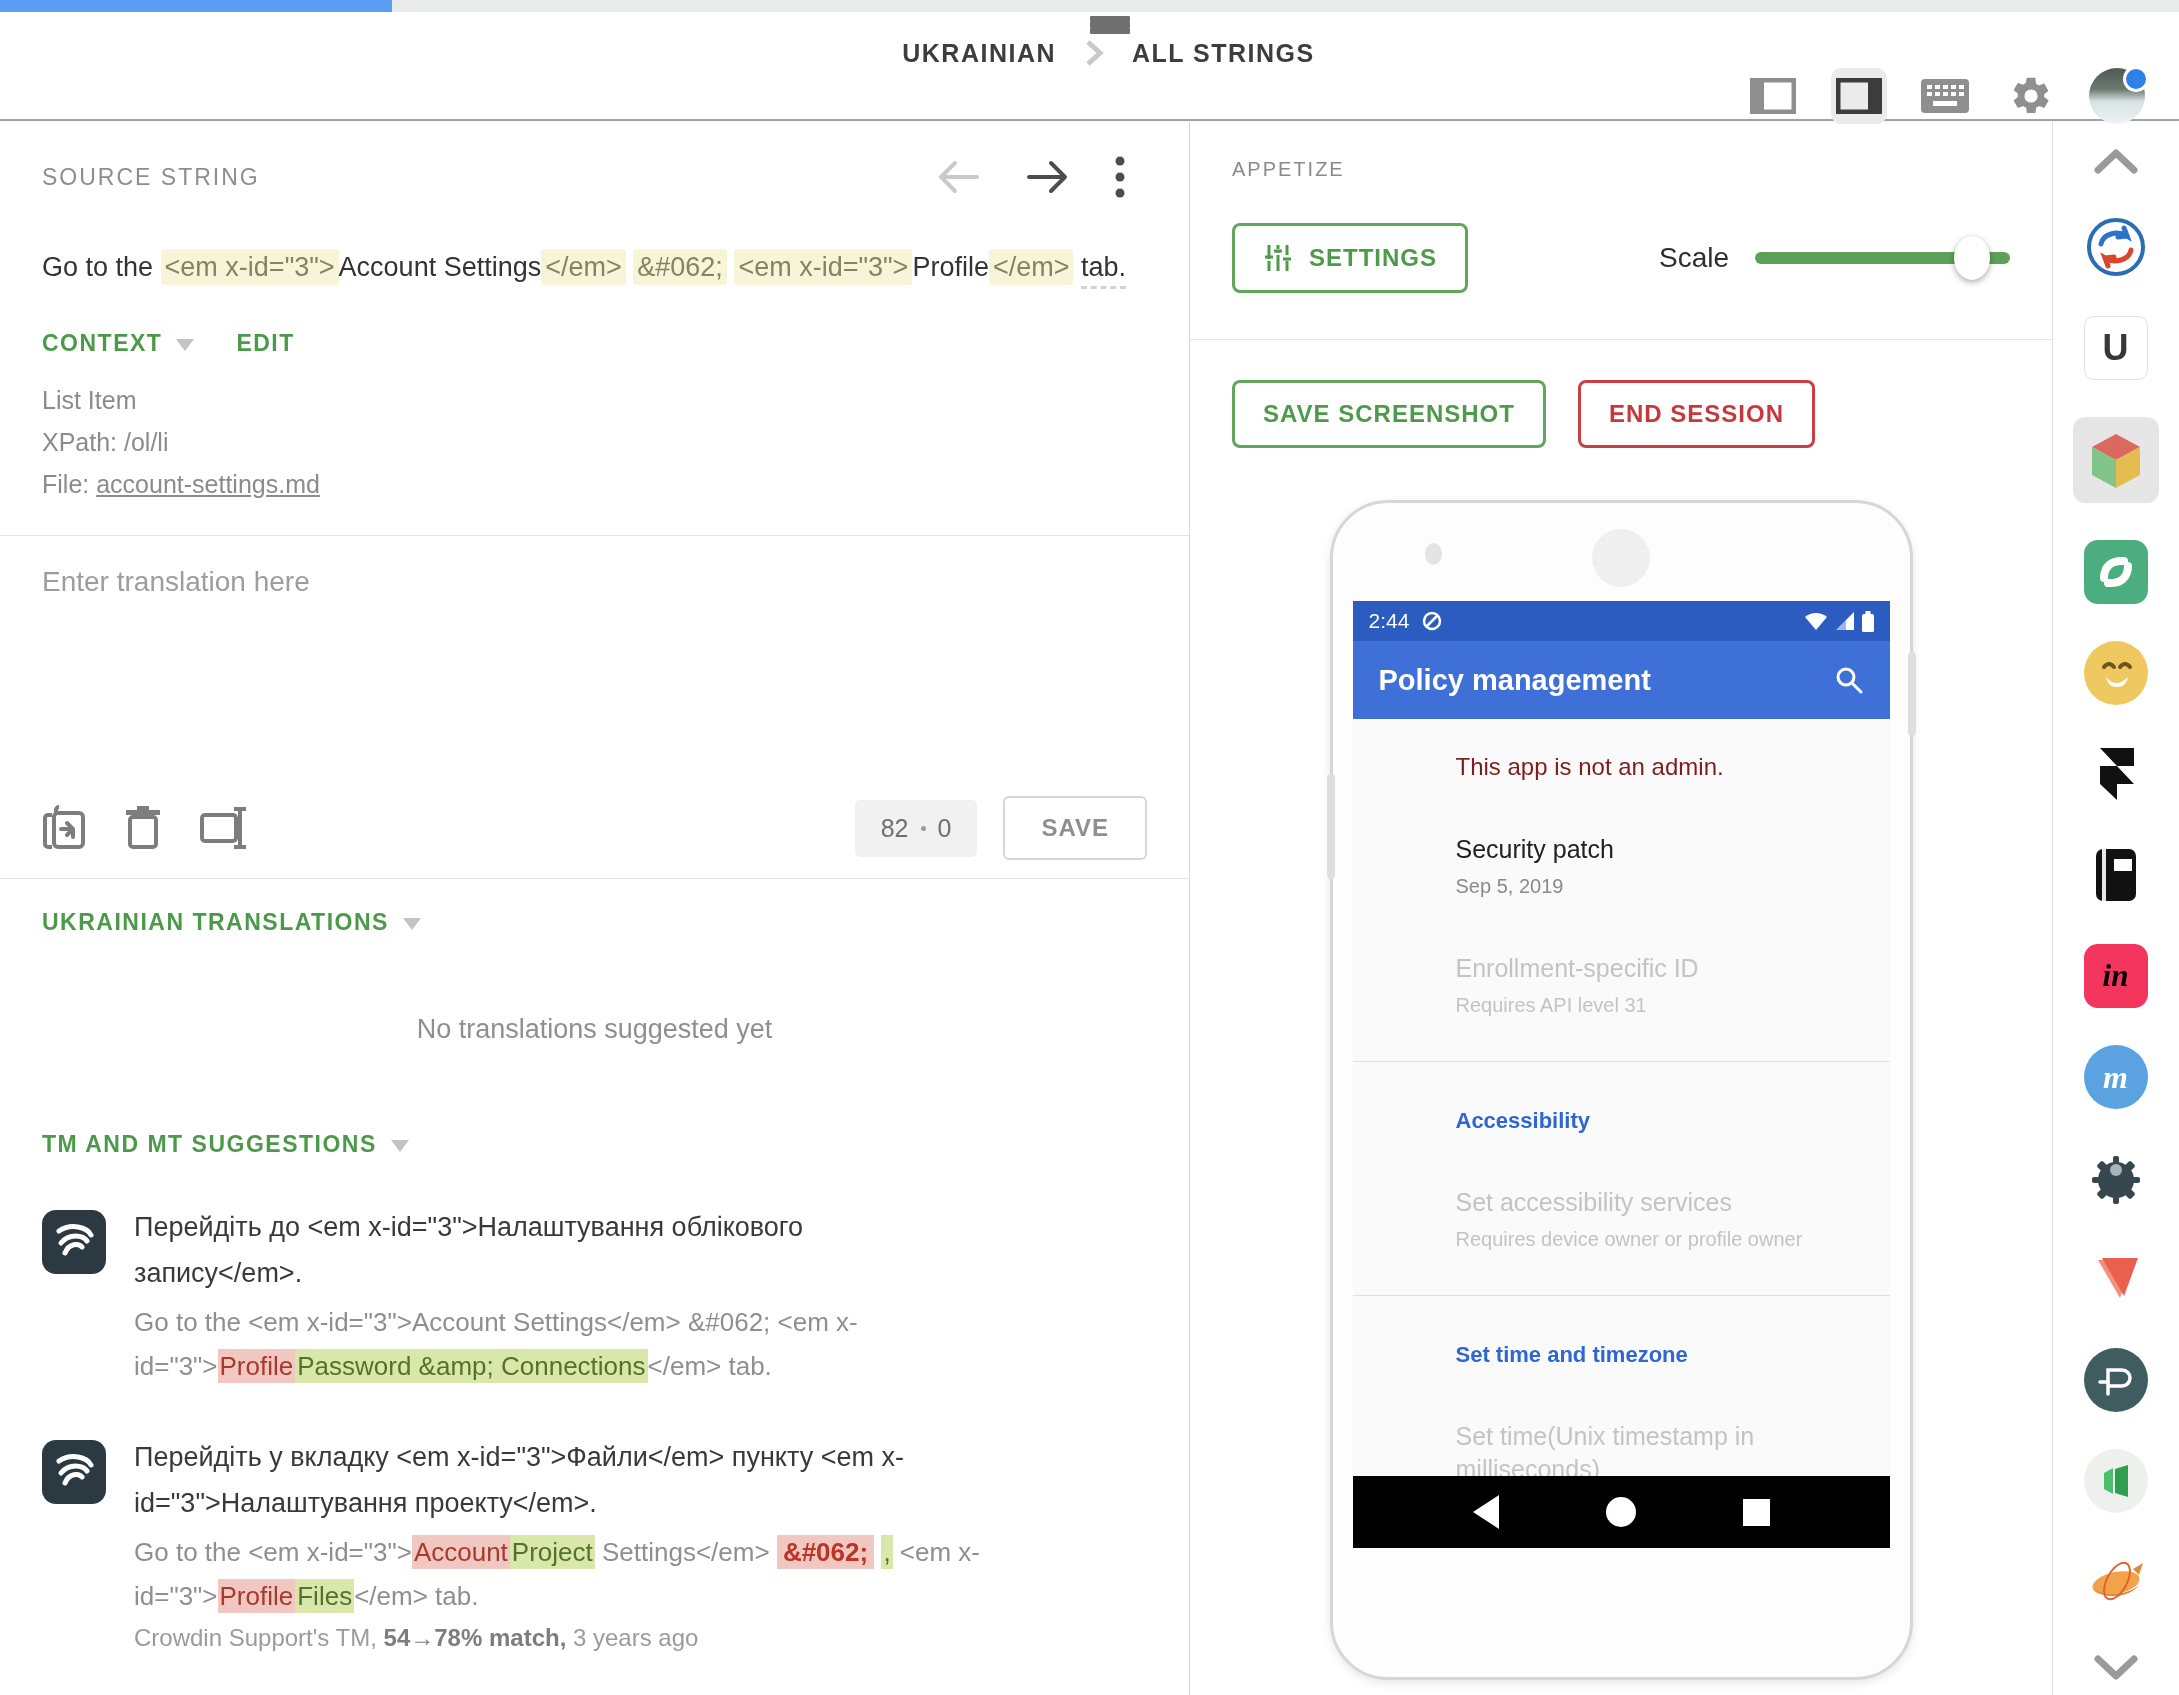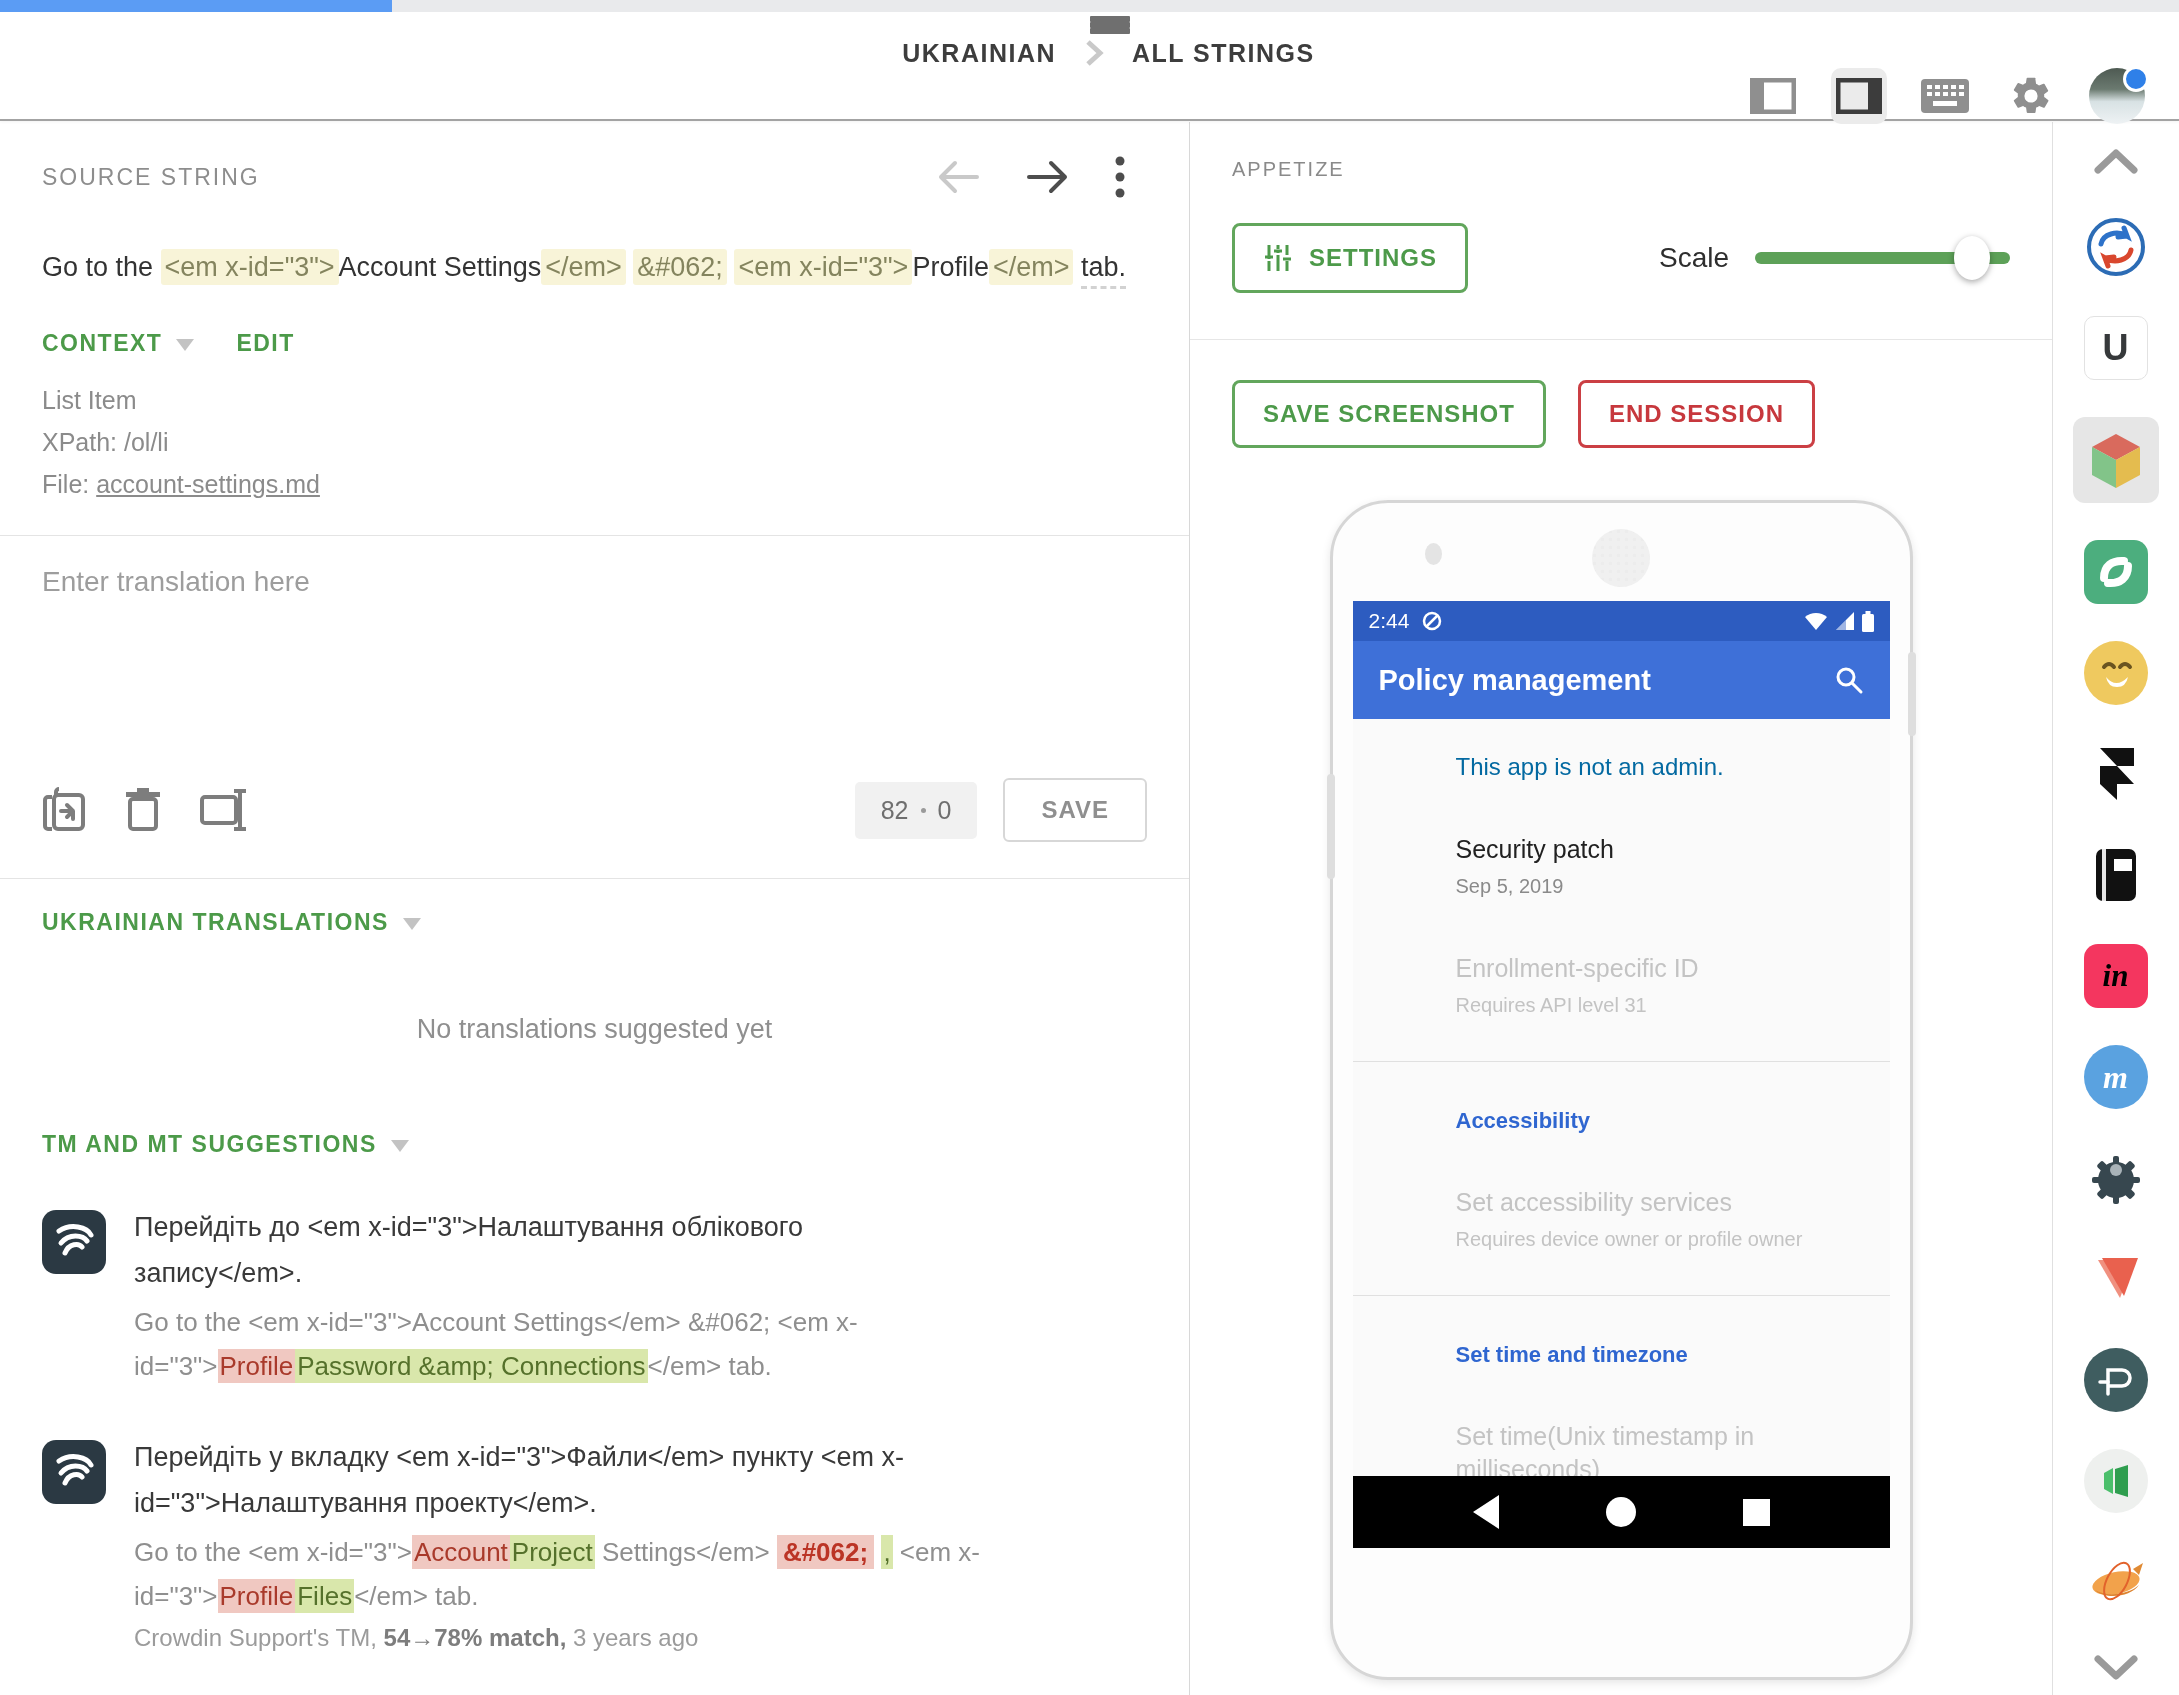--- a/index.html
+++ b/index.html
@@ -41,21 +41,21 @@
   .seg-tag { background:#f8f4d8; color:#84845e; padding:3px 4px; border-radius:3px; }
   .seg-dashed { border-bottom:3px dashed #d2d2d2; padding-bottom:4px; }
   .ctx { margin-top:40px; }
   .ctx-head { display:flex; align-items:center; gap:14px; }
   .g-label { font-size:23px; font-weight:700; letter-spacing:1.5px; color:#4c9a49; cursor:pointer; }
   .tri { width:0; height:0; border-left:9px solid transparent; border-right:9px solid transparent; border-top:12px solid #c3c3c3; margin-top:3px; }
   .ctx-edit { margin-left:28px; }
   .ctx-lines { margin-top:22px; font-size:25px; line-height:42px; color:#8b8b8b; }
   .ctx-link { text-decoration:underline; color:#8b8b8b; cursor:pointer; }
 
-  .sec-editor { padding:30px 42px 36px 42px; border-bottom:1px solid #e4e4e4; height:343px; display:flex; flex-direction:column; }
+  .sec-editor { padding:30px 42px 18px 42px; border-bottom:1px solid #e4e4e4; height:343px; display:flex; flex-direction:column; }
   .placeholder { font-size:28px; color:#9d9d9d; }
   .editor-toolbar { margin-top:auto; display:flex; align-items:center; }
   .tb-icons { display:flex; align-items:center; gap:38px; }
   .tb-btn { cursor:pointer; display:flex; }
   .counter { margin-left:auto; background:#f1f1f1; border-radius:5px; padding:14px 26px; font-size:25px; color:#6f6f6f; display:flex; align-items:center; gap:12px; }
   .counter .dot { width:5px; height:5px; border-radius:50%; background:#9a9a9a; }
   .save-btn { margin-left:26px; border:2px solid #d7d7d7; border-radius:6px; background:#fff; padding:16px 36px; font-size:24px; font-weight:700; letter-spacing:1px; color:#8f8f8f; cursor:pointer; font-family:inherit; }
 
   .sec-trans { padding:30px 42px 0 42px; }
   .trans-head { display:flex; align-items:center; gap:14px; }
@@ -95,21 +95,21 @@
   .ph-cam { position:absolute; left:92px; top:40px; width:17px; height:22px; border-radius:50%; background:#e4e4e4; }
   .ph-speaker { position:absolute; left:50%; top:26px; transform:translateX(-50%); width:58px; height:58px; border-radius:50%;
                 background:radial-gradient(circle at 30% 30%, #ececec 1.5px, transparent 2px) 0 0/8px 8px, #f0f0f0; }
   .screen { position:absolute; left:20px; right:20px; top:98px; bottom:129px; background:#fafafa; overflow:hidden; display:flex; flex-direction:column; }
   .statusbar { height:40px; background:#2d5cc0; color:#fff; display:flex; align-items:center; padding:0 16px; font-size:21px; }
   .sb-right { margin-left:auto; display:flex; align-items:center; gap:6px; }
   .appbar { height:78px; background:#3e70d8; display:flex; align-items:center; padding:0 26px; }
   .appbar-title { color:#fff; font-size:29px; font-weight:700; }
   .appbar-search { margin-left:auto; cursor:pointer; display:flex; }
   .p-content { flex:1; overflow:hidden; position:relative; }
-  .p-notice { margin:34px 56px 0 103px; font-size:24px; color:#0369a1; }
+  .p-notice { margin:34px 56px 0 103px; font-size:24px; color:#7f1d1d; }
   .p-item { margin:52px 56px 0 103px; }
   .p-title { font-size:25px; line-height:33px; color:#212121; }
   .p-sub { font-size:20px; line-height:27px; color:#8a8a8a; margin-top:7px; }
   .p-item.disabled .p-title, .p-item.disabled .p-sub { color:#c3c3c3; }
   .p-divider { height:1px; background:#e0e0e0; margin-top:42px; }
   .p-section { margin:46px 56px 0 103px; font-size:22px; font-weight:700; color:#2f66d0; }
   .navbar { height:72px; background:#000; display:flex; align-items:center; justify-content:center; gap:107px; }
   .nv-back { width:0; height:0; border-top:17px solid transparent; border-bottom:17px solid transparent; border-right:26px solid #fff; cursor:pointer; }
   .nv-home { width:30px; height:30px; border-radius:50%; background:#fff; cursor:pointer; }
   .nv-recent { width:27px; height:27px; background:#fff; cursor:pointer; }

